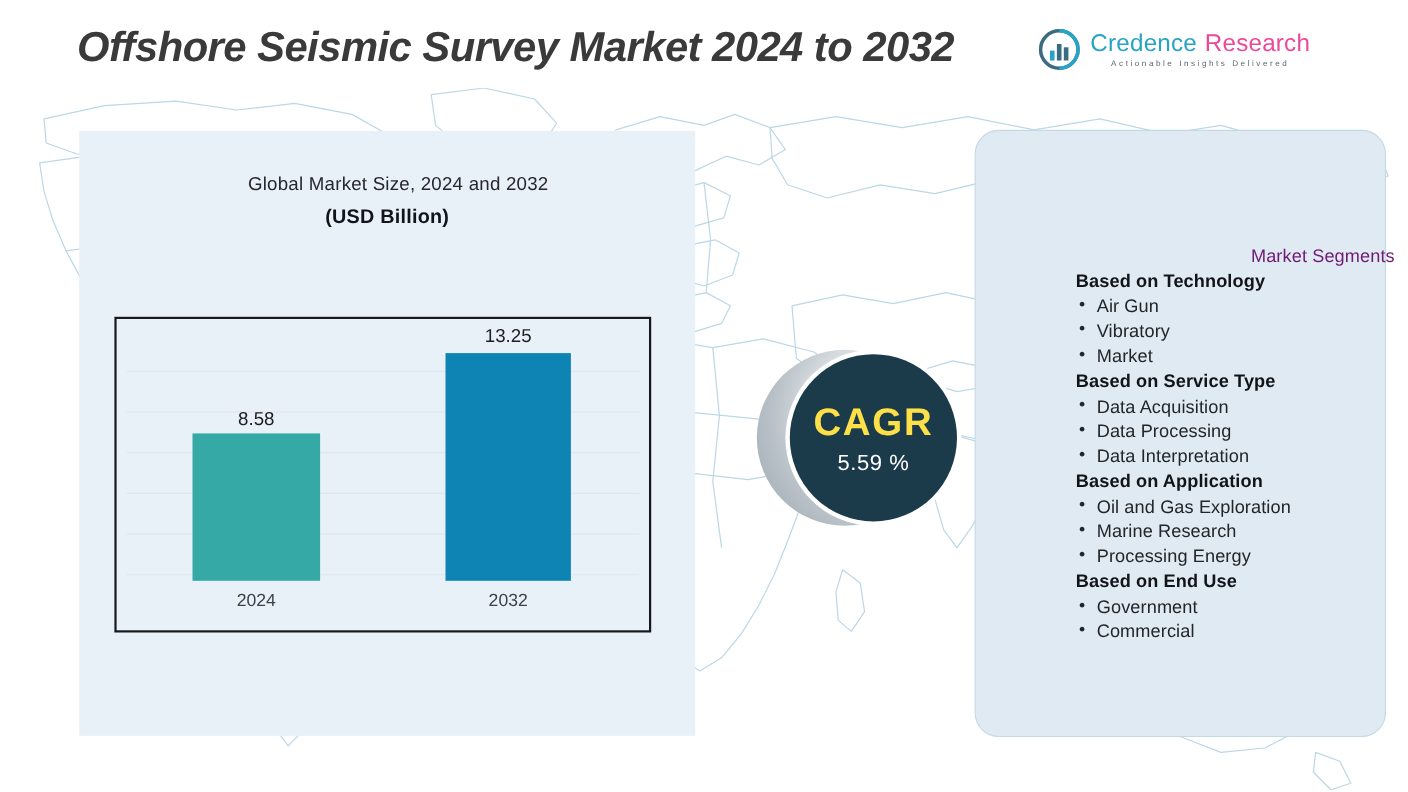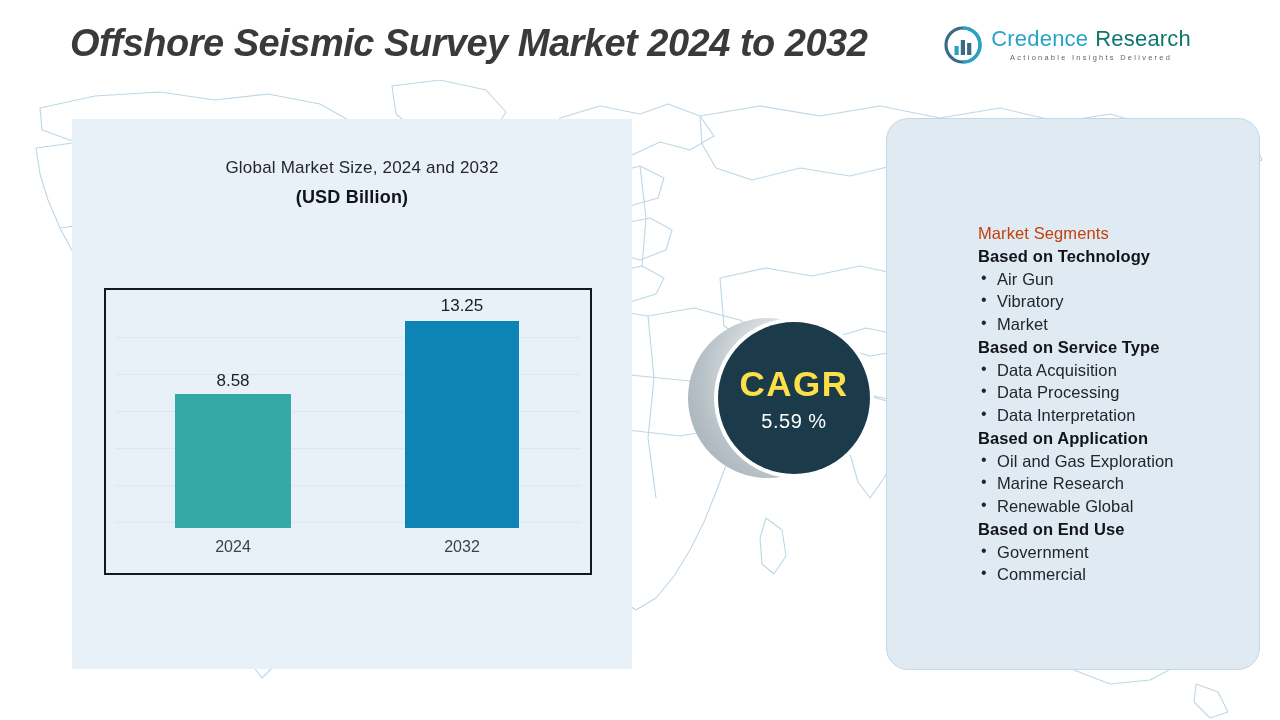--- a/index.html
+++ b/index.html
@@ -20,21 +20,21 @@
     position:absolute;left:70px;top:22px;
     font-size:38px;font-weight:bold;font-style:italic;
     color:#3a3a3a;letter-spacing:-0.5px;white-space:nowrap;
   }
   
   .logo{position:absolute;right:28px;top:24px;height:42px;display:flex;align-items:center;gap:9px;}
   .logo-mark{width:38px;height:38px;flex:0 0 38px;position:relative;}
   .logo-text{display:flex;flex-direction:column;line-height:1;}
   .logo-row{display:flex;align-items:baseline;gap:7px;}
   .logo-cred{font-size:22px;color:#27a3c6;letter-spacing:.2px;}
-  .logo-res{font-size:22px;color:#0f766e;letter-spacing:.2px;}
+  .logo-res{font-size:22px;color:#ec4899;letter-spacing:.2px;}
   .logo-tag{font-size:7.4px;color:#5d6770;letter-spacing:2.3px;margin-top:4px;text-align:center;}
 
   
   .left-panel{
     position:absolute;left:72px;top:119px;width:560px;height:550px;
     background:#e9f1f8;z-index:1;
   }
   .chart-head{position:absolute;left:72px;top:158px;width:560px;text-align:center;z-index:3;}
   .chart-head .l1{font-size:17px;color:#26272b;letter-spacing:.2px;padding-left:20px;}
   .chart-head .l2{font-size:18px;color:#111418;font-weight:bold;margin-top:9px;letter-spacing:.2px;}
@@ -78,21 +78,21 @@
   .cagr-circle .big{color:#fde047;font-size:35px;font-weight:bold;letter-spacing:1.5px;line-height:1;}
   .cagr-circle .small{color:#ffffff;font-size:20px;letter-spacing:.5px;margin-top:10px;line-height:1;}
 
   
   .right-panel{
     position:absolute;left:886px;top:118px;width:374px;height:552px;
     background:#dfeaf2;border:1.5px solid #c3d9e6;border-radius:22px;
     box-sizing:border-box;z-index:2;
   }
   .segments{position:absolute;left:978px;top:222px;width:290px;z-index:3;}
-  .seg-title{font-size:16.5px;color:#c2410c;line-height:1.38;letter-spacing:.1px;}
+  .seg-title{font-size:16.5px;color:#701a75;line-height:1.38;letter-spacing:.1px;text-align:right;}
   .seg-group{font-size:16.5px;color:#111418;font-weight:bold;line-height:1.38;letter-spacing:.1px;}
   .seg-item{font-size:16.5px;color:#22262a;line-height:1.38;padding-left:19px;position:relative;letter-spacing:.1px;}
   .seg-item .dot{position:absolute;left:3px;top:-1px;font-size:16px;color:#22262a;}
 </style>
 </head>
 <body>
 
 <div class="canvas">
 
   <div class="worldmap">
@@ -227,19 +227,19 @@
       <div class="seg-item"><span class="dot">•</span><span>Air Gun</span></div>
       <div class="seg-item"><span class="dot">•</span><span>Vibratory</span></div>
       <div class="seg-item"><span class="dot">•</span><span>Market</span></div>
       <div class="seg-group">Based on Service Type</div>
       <div class="seg-item"><span class="dot">•</span><span>Data Acquisition</span></div>
       <div class="seg-item"><span class="dot">•</span><span>Data Processing</span></div>
       <div class="seg-item"><span class="dot">•</span><span>Data Interpretation</span></div>
       <div class="seg-group">Based on Application</div>
       <div class="seg-item"><span class="dot">•</span><span>Oil and Gas Exploration</span></div>
       <div class="seg-item"><span class="dot">•</span><span>Marine Research</span></div>
-      <div class="seg-item"><span class="dot">•</span><span>Renewable Global</span></div>
+      <div class="seg-item"><span class="dot">•</span><span>Processing Energy</span></div>
       <div class="seg-group">Based on End Use</div>
       <div class="seg-item"><span class="dot">•</span><span>Government</span></div>
       <div class="seg-item"><span class="dot">•</span><span>Commercial</span></div>
     </div>
 
 </div>
 
 </body></html>

